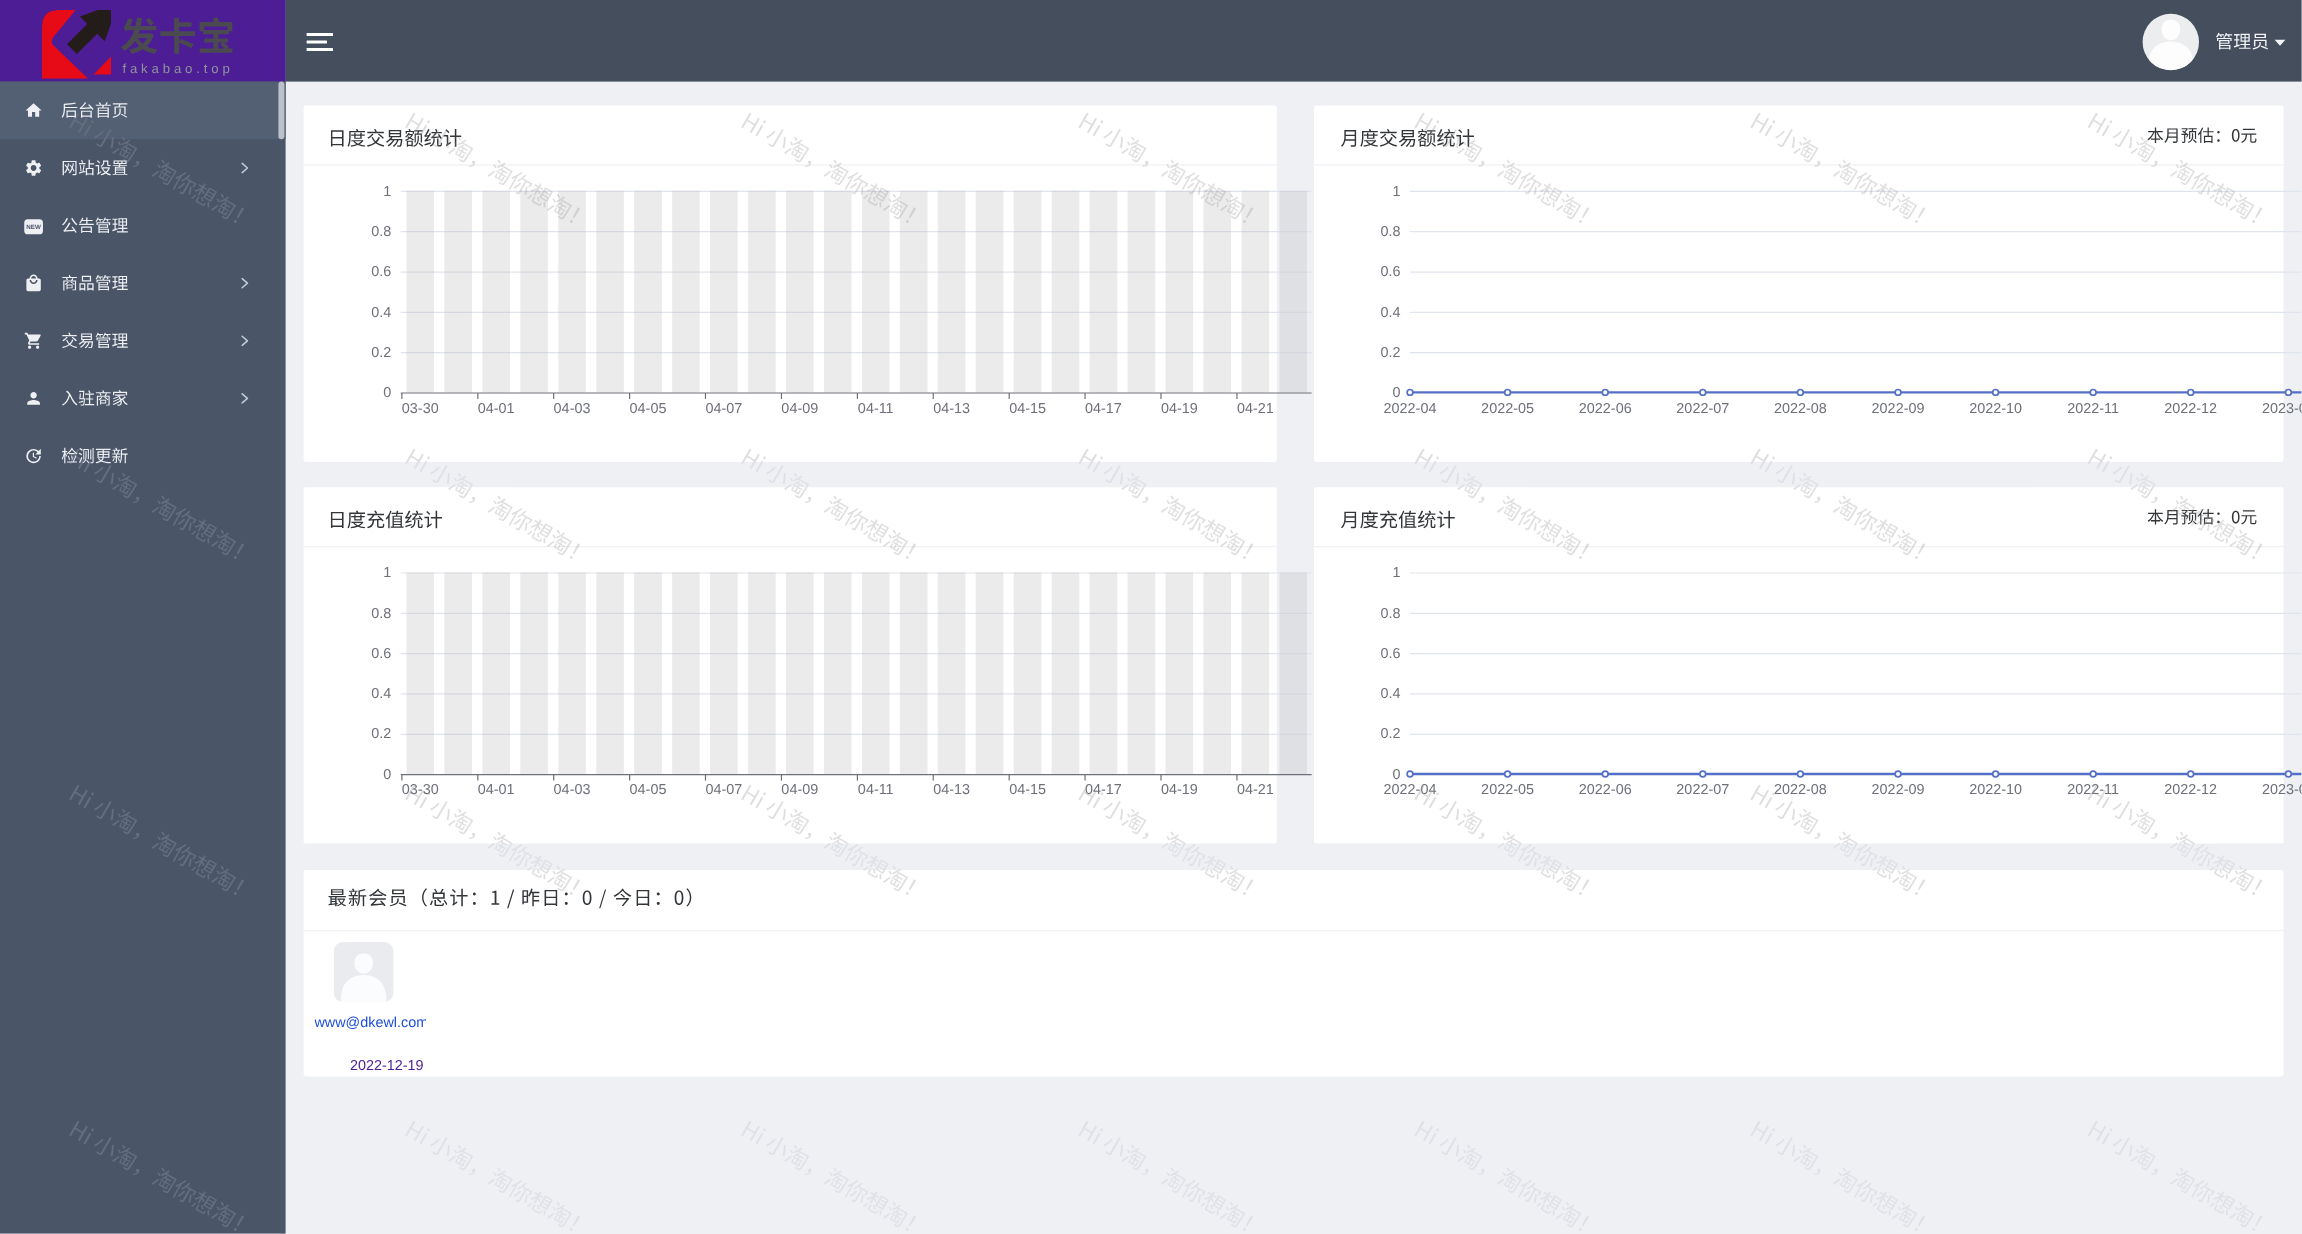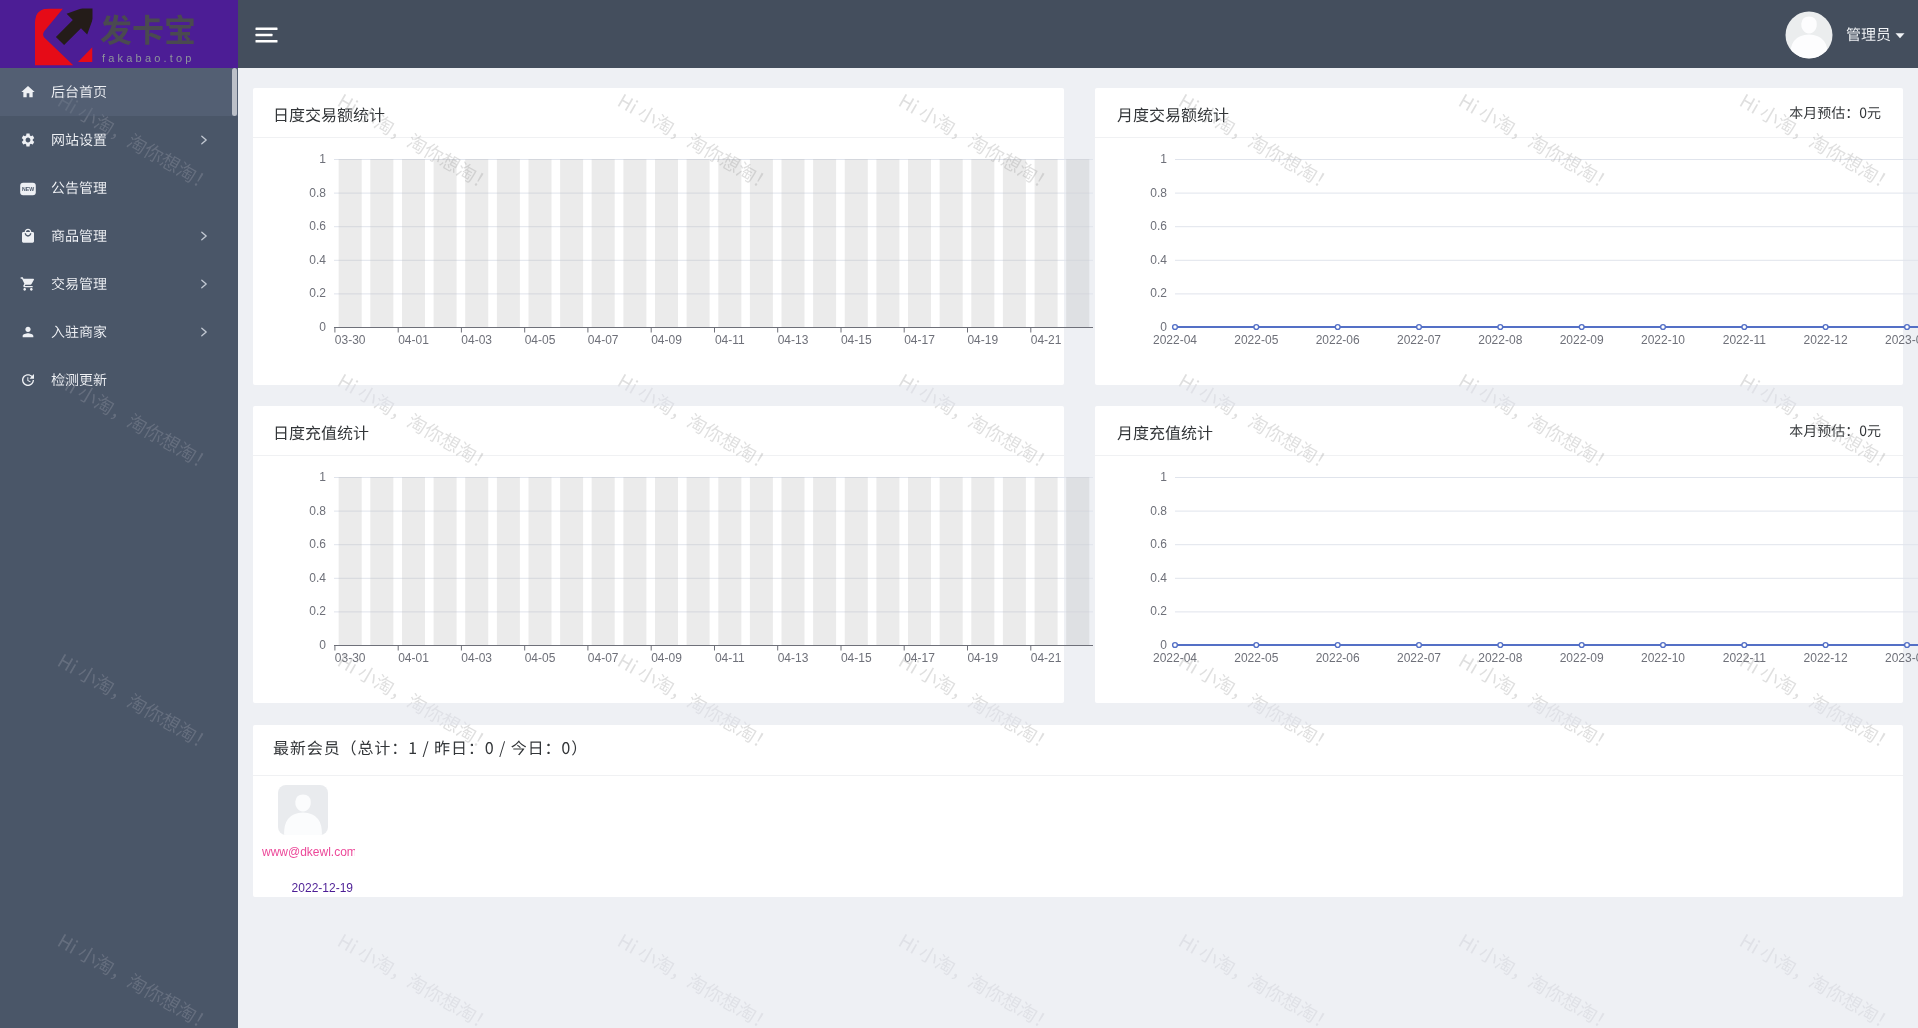--- a/index.html
+++ b/index.html
@@ -10,21 +10,21 @@
 #topbar{position:absolute;left:238px;top:0;width:1680px;height:68px;background:#444e5d}
 #sidebar{position:absolute;left:0;top:0;width:238px;height:1028px;background:#4a5668}
 #logo{position:absolute;left:0;top:0;width:238px;height:68px;background:#4c1d95}
 .faka{position:absolute;left:102px;top:52px;width:136px;font-size:11px;letter-spacing:3.2px;color:#8f959c}
 .mi{position:absolute;left:0;width:238px;height:48px}
 .mic{position:absolute;left:20px;top:16px}
 .mt{position:absolute;left:51px;top:14px}
 .chev{position:absolute;left:200px;top:19px}
 #sbar{position:absolute;left:232px;top:68px;width:5px;height:48px;background:#bcc0c8;border-radius:3px;z-index:3}
 .mav{position:absolute;left:25px;top:60px}
-.memail{position:absolute;left:9px;top:120px;width:93px;text-align:left;font-size:12px;color:#ec4899;white-space:nowrap;overflow:hidden}
+.memail{position:absolute;left:9px;top:120px;width:93px;text-align:left;font-size:12px;color:#1d4ed8;white-space:nowrap;overflow:hidden}
 .mdate{position:absolute;left:0px;top:156px;width:100px;text-align:right;font-size:12px;color:#4c1d95}
 </style></head><body>
 <div class="card" style="left:253px;top:88px;width:811px;height:297px">
     <div class="chead" style="height:50px"></div>
   </div>
 <div class="card" style="left:1095px;top:88px;width:808px;height:297px">
     <div class="chead" style="height:50px"></div>
   </div>
 <div class="card" style="left:253px;top:406px;width:811px;height:297px">
     <div class="chead" style="height:50px"></div>

